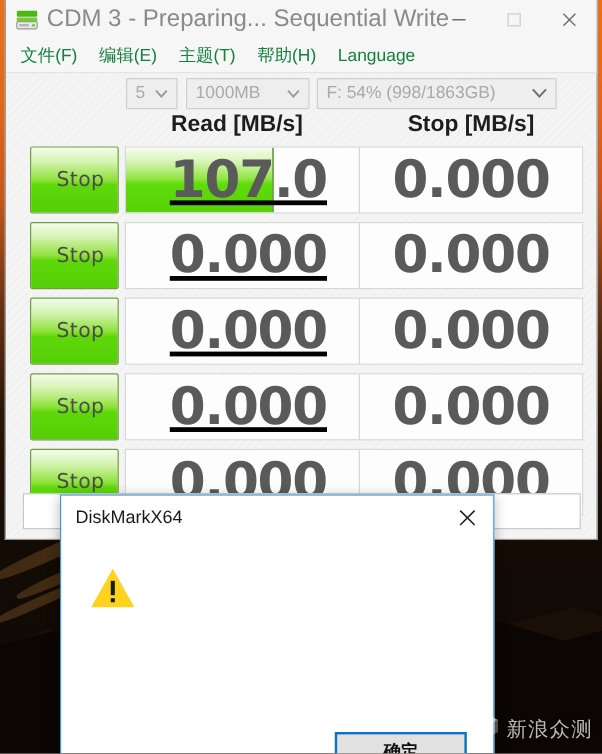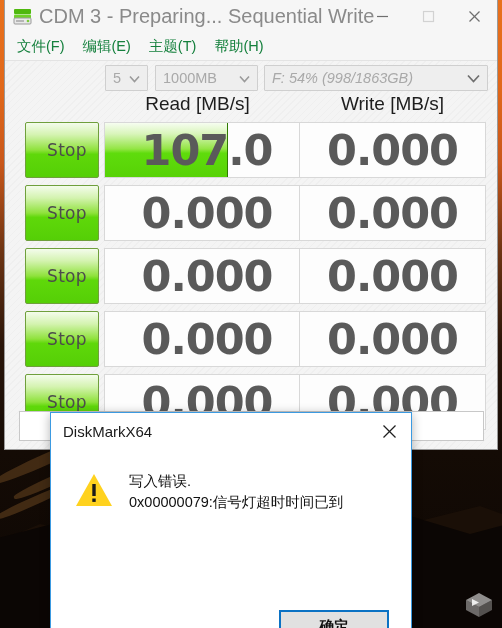--- a/index.html
+++ b/index.html
@@ -172,28 +172,28 @@
     white-space: nowrap;
     overflow: hidden;
   }
   .combo .combo-arrow {
     margin-left: auto;
     margin-right: 7px;
     display: block;
   }
   #combo-count { left: 100px; top: 3px; width: 43px; }
   #combo-size  { left: 150px; top: 3px; width: 103px; }
-  #combo-drive { left: 259px; top: 3px; width: 224px; font-style: italic; }
+  #combo-drive { left: 259px; top: 3px; width: 200px; }
 
   
   #col-read, #col-write {
     position: absolute;
     top: 93px;
     font-size: 19px;
-    font-weight: normal;
+    font-weight: bold;
     color: #1d1d1d;
     text-align: center;
   }
   #col-read  { left: 99px; width: 187px; }
   #col-write { left: 294px; width: 187px; }
 
   
   #grid {
     position: absolute;
     left: 0;
@@ -226,21 +226,21 @@
     padding-left: 10px;
   }
   .val-box {
     position: absolute;
     height: 56px;
     box-sizing: border-box;
     border: 1px solid #d8d8d8;
     background: #fdfdfd;
     overflow: hidden;
   }
-  .val-box.read  { left: 99px;  width: 206px; }
+  .val-box.read  { left: 99px;  width: 206px; text-decoration: underline; }
   .val-box.write { left: 294px; width: 187px; }
   .val-fill {
     position: absolute;
     left: 0; top: 0;
     height: 100%;
     background: linear-gradient(180deg,
        #f6fdf0 0%, #d9f5bb 20%, #93e544 48%, #5fdc0c 56%, #57d206 100%);
     border-right: 1px solid #2f7a00;
   }
   .val-text {
@@ -380,20 +380,21 @@
             </svg>
         </div>
       </div>
     </div>
 
     <div id="menu-bar">
       <div class="menu-item">文件(F)</div>
       <div class="menu-item">编辑(E)</div>
       <div class="menu-item">主题(T)</div>
       <div class="menu-item">帮助(H)</div>
+      <div class="menu-item">Language</div>
     </div>
 
     <div id="controls-row">
       <div class="combo" id="combo-count">
         <span class="combo-text">5</span>
         <span class="combo-arrow">
           <svg width="11" height="8" viewBox="0 0 11 8">
               <polyline points="1,1.5 5.5,6.5 10,1.5" fill="none" stroke="#9a9a9a" stroke-width="1.6"></polyline>
             </svg>
         </span>
@@ -410,21 +411,21 @@
         <span class="combo-text">F: 54% (998/1863GB)</span>
         <span class="combo-arrow">
           <svg width="13" height="9" viewBox="0 0 13 9">
               <polyline points="1,1.5 6.5,7.5 12,1.5" fill="none" stroke="#6f6f6f" stroke-width="1.7"></polyline>
             </svg>
         </span>
       </div>
     </div>
 
     <div id="col-read">Read [MB/s]</div>
-    <div id="col-write">Write [MB/s]</div>
+    <div id="col-write">Stop [MB/s]</div>
 
     <div id="grid">
 
       <div class="row" style="top:0px;">
         <div class="stop-btn">Stop</div>
         <div class="val-box read">
           <div class="val-fill" style="width:60%;"></div>
           <div class="val-text">107.0</div>
         </div>
         <div class="val-box write">
@@ -488,35 +489,32 @@
         </svg>
       </div>
     </div>
     <div id="dialog-body">
       <div id="warn-icon">
         <svg width="38" height="34" viewBox="0 0 38 34">
           <polygon points="19,1 37,33 1,33" fill="#ffd21e"></polygon>
           <rect x="17.3" y="11" width="3.4" height="12" fill="#1a1a1a"></rect>
           <rect x="17.3" y="25.5" width="3.4" height="3.4" fill="#1a1a1a"></rect>
         </svg>
-      </div>
-      <div id="dialog-msg">
-        <div>写入错误.</div>
-        <div>0x00000079:信号灯超时时间已到</div>
       </div>
     </div>
     <div id="dialog-footer">
       <div id="ok-button">确定</div>
     </div>
   </div>
 
   <div id="watermark">
     <span class="wm-logo">
       <svg width="30" height="28" viewBox="0 0 30 28">
         <polygon points="15,2 28,9 15,16 2,9" fill="rgba(255,255,255,.55)"></polygon>
         <polygon points="2,9 15,16 15,26 2,19" fill="rgba(255,255,255,.40)"></polygon>
         <polygon points="28,9 15,16 15,26 28,19" fill="rgba(255,255,255,.30)"></polygon>
         <polygon points="8,8 15,11.5 8,15" fill="rgba(255,255,255,.85)"></polygon>
       </svg>
     </span>
+    <span>新浪众测</span>
   </div>
 
 </div>
 
 </body></html>

